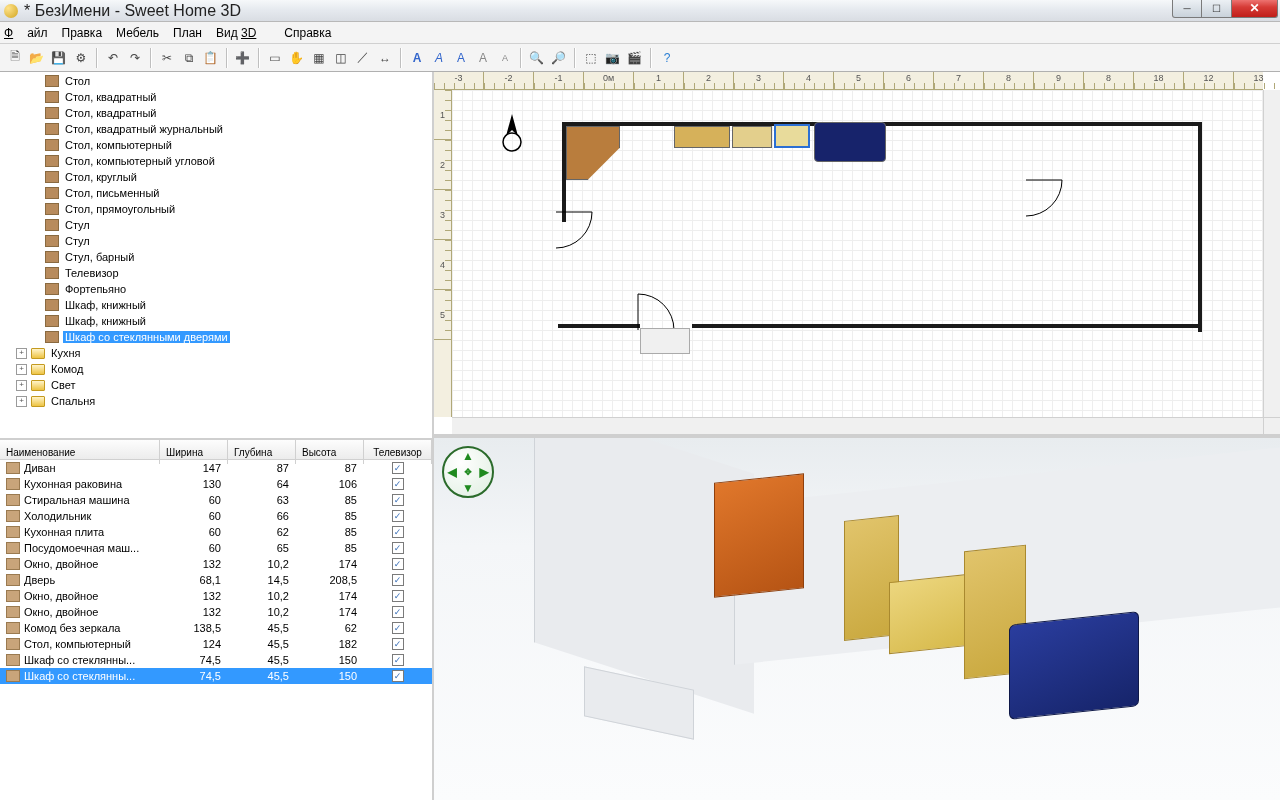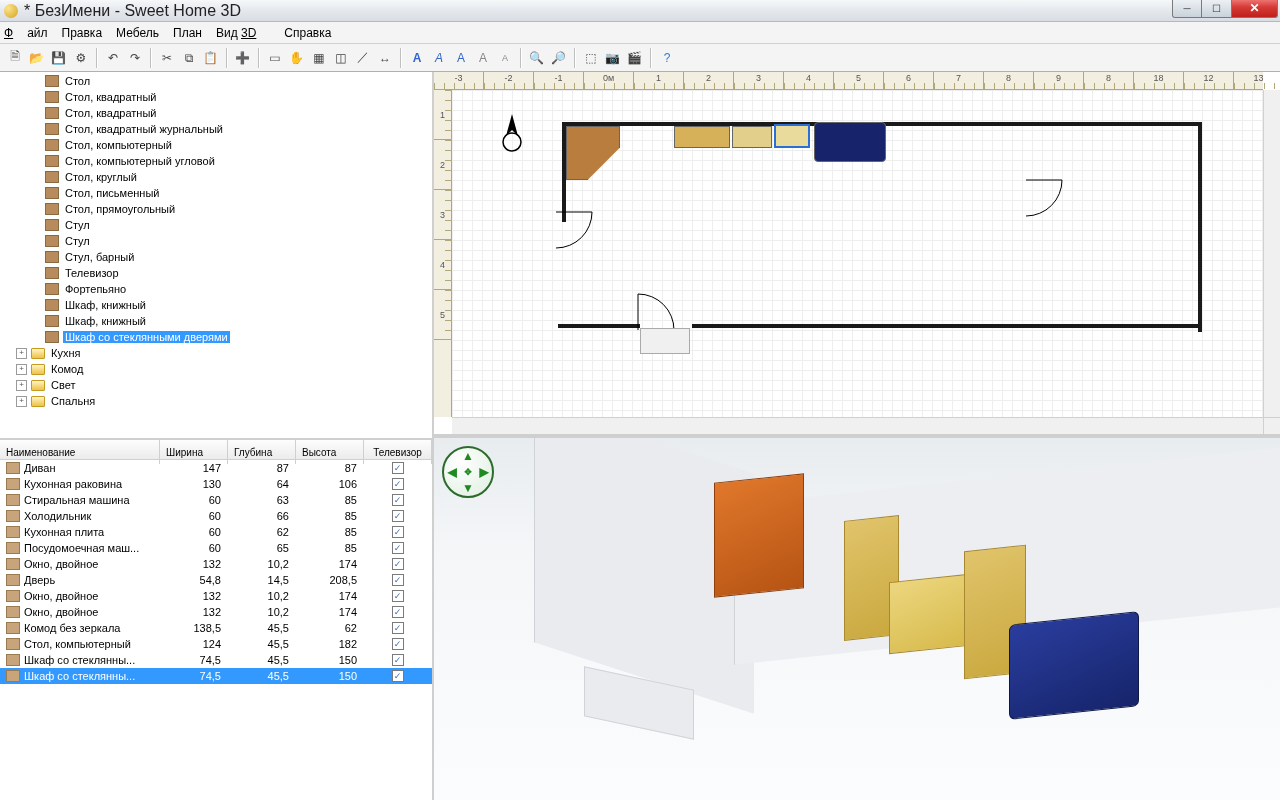--- a/index.html
+++ b/index.html
@@ -389,21 +389,21 @@
             <div class="td c-name"><span class="tic"></span>Окно, двойное</div>
             <div class="td c-num">132</div>
             <div class="td c-num">10,2</div>
             <div class="td c-num">174</div>
             <div class="td c-vis">
               <span class="cb">✓</span>
             </div>
           </div>
           <div class="tr">
             <div class="td c-name"><span class="tic"></span>Дверь</div>
-            <div class="td c-num">54,8</div>
+            <div class="td c-num">68,1</div>
             <div class="td c-num">14,5</div>
             <div class="td c-num">208,5</div>
             <div class="td c-vis">
               <span class="cb">✓</span>
             </div>
           </div>
           <div class="tr">
             <div class="td c-name"><span class="tic"></span>Окно, двойное</div>
             <div class="td c-num">132</div>
             <div class="td c-num">10,2</div>

